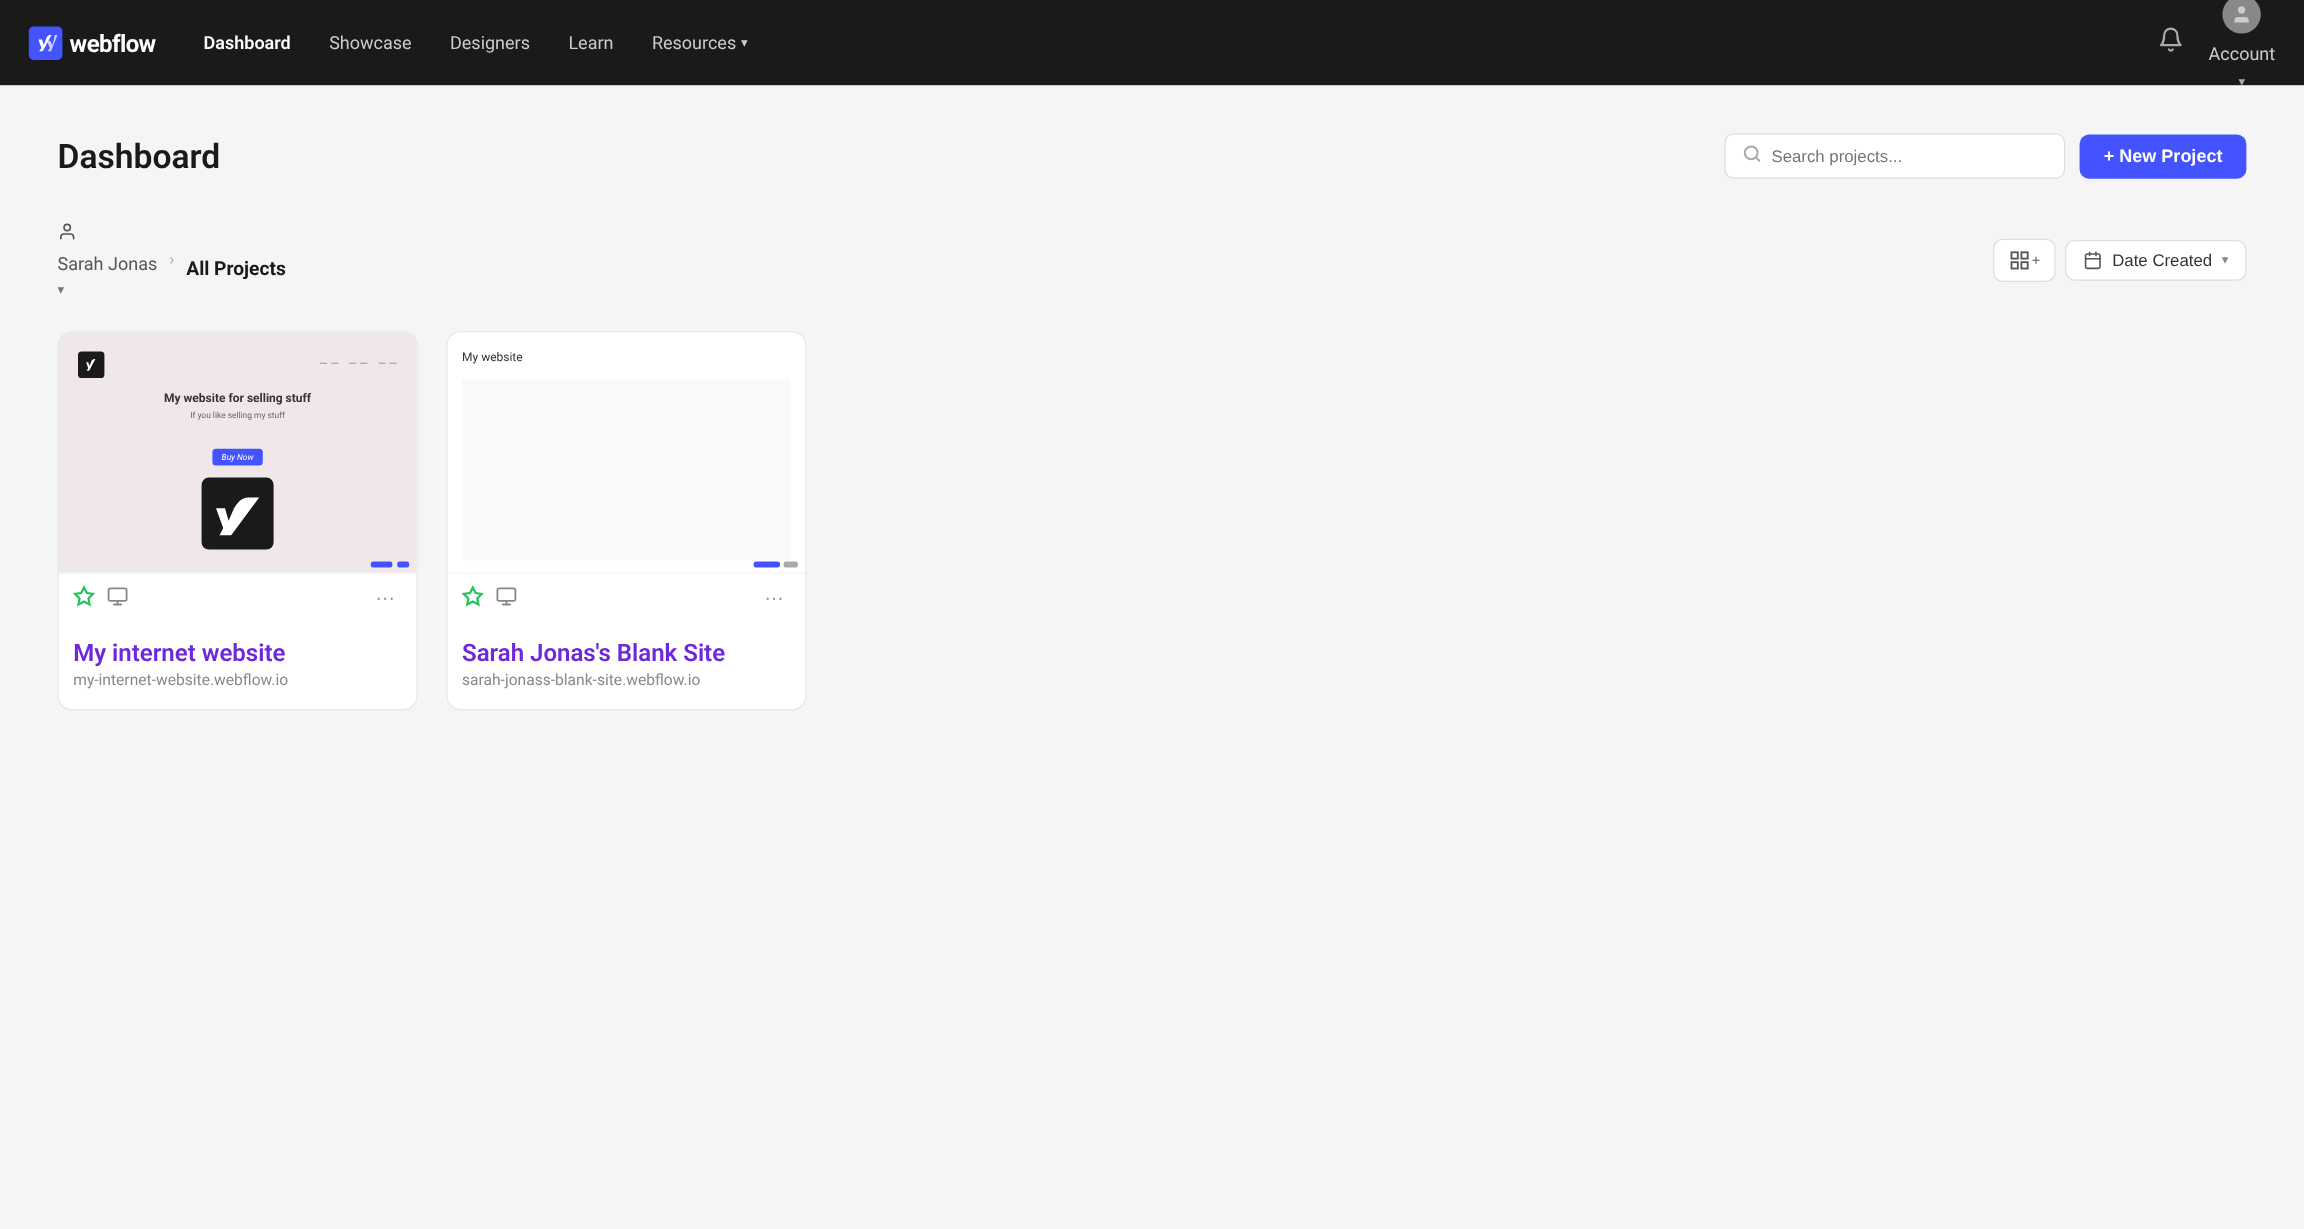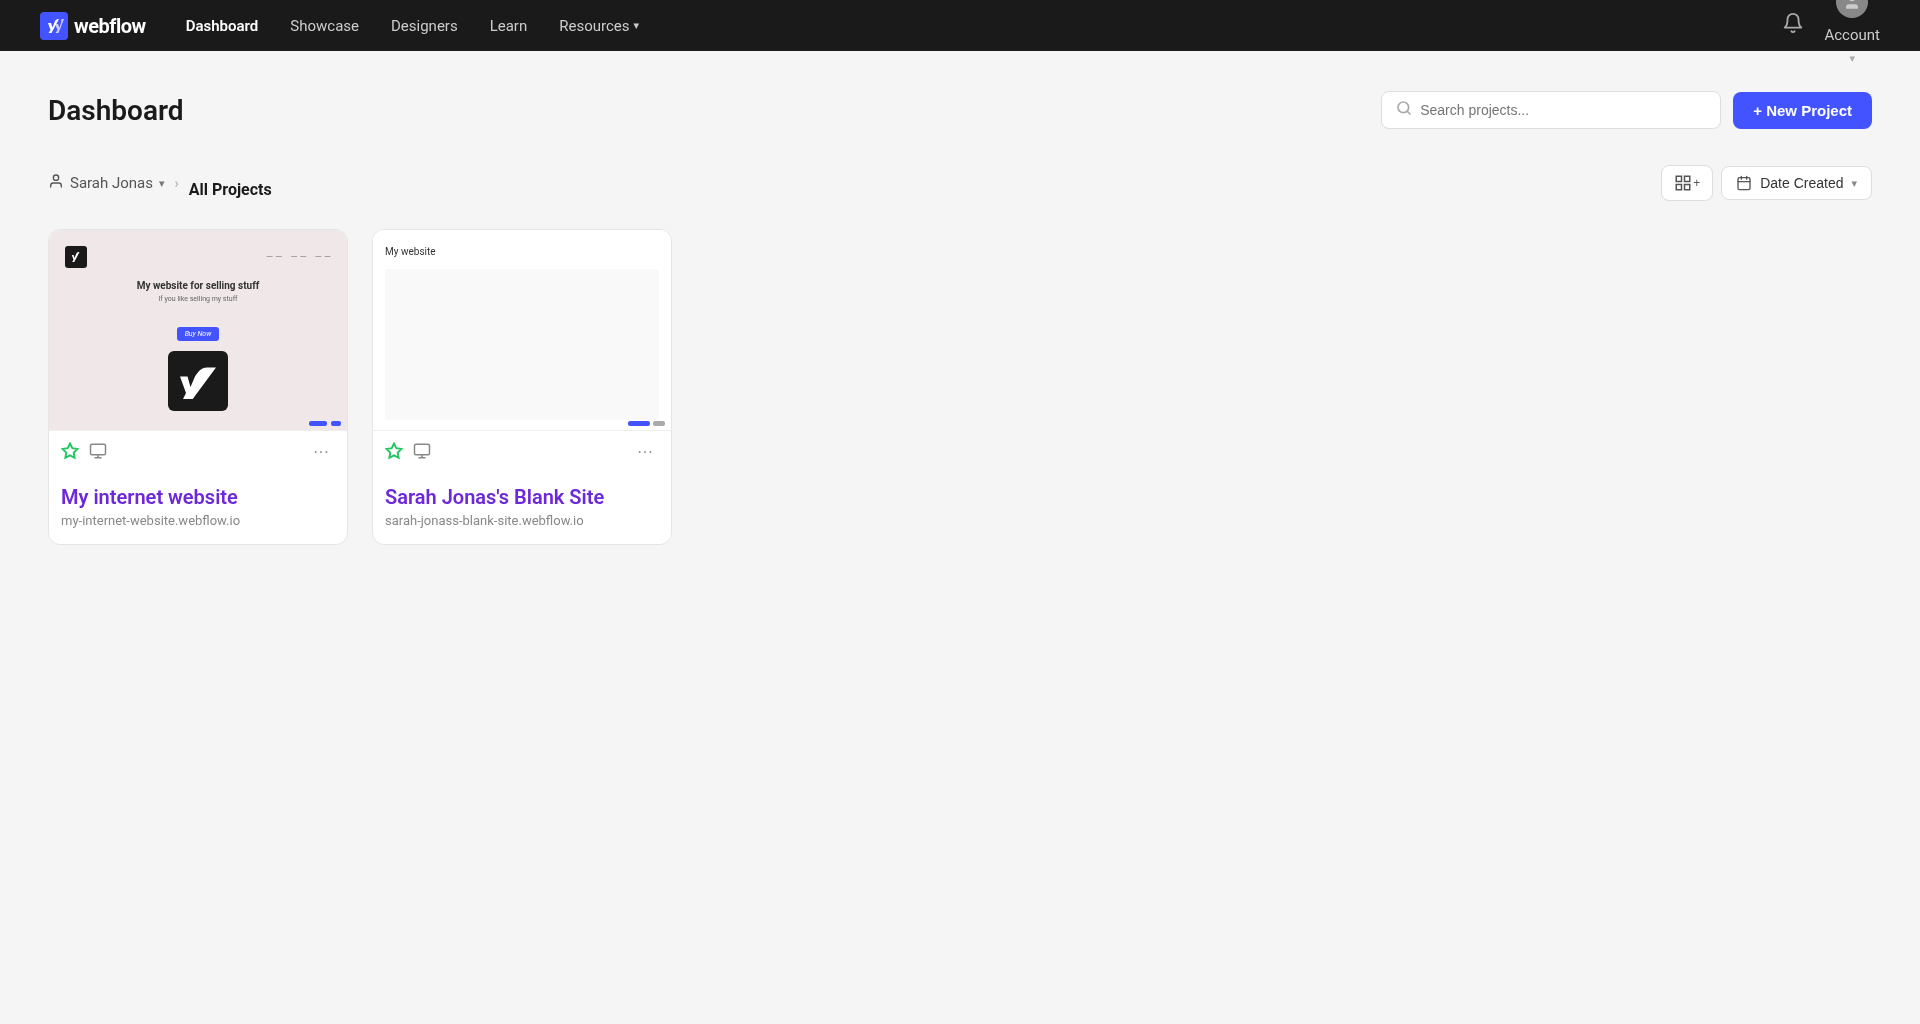--- a/index.html
+++ b/index.html
@@ -1,24 +1,24 @@
 <!DOCTYPE html>
 <html><head>
   <meta charset="utf-8">
   <style>
     * { margin: 0; padding: 0; box-sizing: border-box; }
     body { font-family: -apple-system, BlinkMacSystemFont, 'Segoe UI', Roboto, sans-serif; background: #f5f5f5; min-height: 1024px; }
 
     
     .navbar {
       background: #1a1a1a;
-      height: 51px;
-      display: flex;
-      align-items: center;
-      padding: 0 40px;
+      height: 71px;
+      display: flex;
+      align-items: center;
+      padding: 0 24px;
       gap: 32px;
     }
     .navbar-logo {
       color: #fff;
       font-size: 20px;
       font-weight: 700;
       letter-spacing: -0.5px;
       margin-right: 8px;
       display: flex;
       align-items: center;
@@ -110,21 +110,21 @@
       gap: 12px;
     }
     .search-box {
       display: flex;
       align-items: center;
       background: #fff;
       border: 1px solid #ddd;
       border-radius: 8px;
       padding: 8px 14px;
       gap: 8px;
-      width: 340px;
+      width: 284px;
     }
     .search-box input {
       border: none;
       outline: none;
       font-size: 14px;
       color: #333;
       width: 100%;
       background: transparent;
     }
     .search-icon { color: #999; font-size: 15px; }
@@ -152,23 +152,23 @@
     }
     .breadcrumb {
       display: flex;
       align-items: center;
       gap: 8px;
       font-size: 15px;
       color: #555;
     }
     .breadcrumb-user {
       display: flex;
-      align-items: center;
       gap: 6px;
       color: #555;
+      flex-direction: column;
     }
     .breadcrumb-current {
       font-weight: 700;
       color: #1a1a1a;
       font-size: 16px;
       margin-top: 13px;
     }
 
     .sort-controls {
       display: flex;

